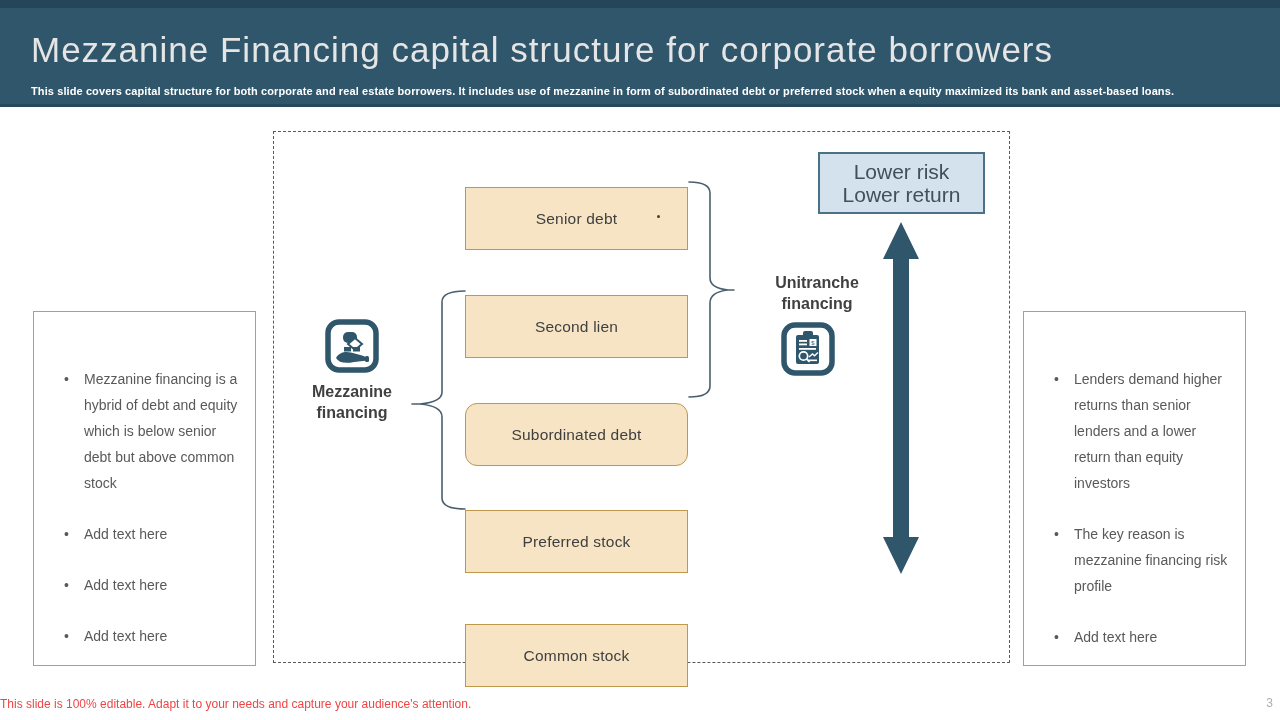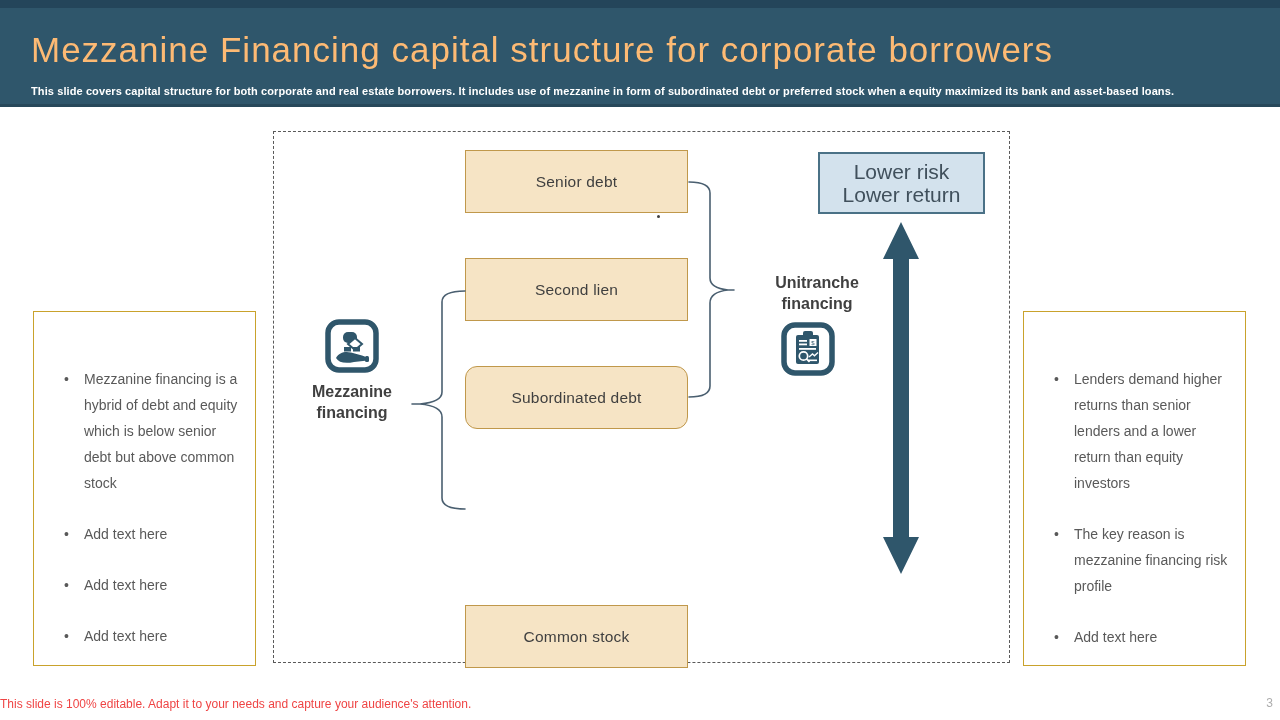--- a/index.html
+++ b/index.html
@@ -2,42 +2,42 @@
 <html><head>
 <meta charset="utf-8">
 <style>
   * { margin:0; padding:0; box-sizing:border-box; }
   body { font-family: "Liberation Sans", sans-serif; background:#fff; }
   .slide { position:relative; width:1280px; height:720px; background:#ffffff; overflow:hidden; }
 
   
   .header { position:absolute; left:0; top:0; width:1280px; height:107px; background:#2F566B; border-bottom:3px solid #27485A; }
   .header-strip { position:absolute; left:0; top:0; width:1280px; height:8px; background:#24455A; }
-  .slide-title { position:absolute; left:31px; top:28px; width:1220px; color:#fdba74;
+  .slide-title { position:absolute; left:31px; top:28px; width:1220px; color:#e5e5e5;
                  font-size:35px; font-weight:300; letter-spacing:1px; line-height:44px; white-space:nowrap; }
   .slide-subtitle { position:absolute; left:31px; top:85px; width:1230px; color:#FFFFFF;
                     font-size:11px; font-weight:bold; letter-spacing:0.1px; white-space:nowrap; }
 
   
   .dashed-box { position:absolute; left:273px; top:131px; width:737px; height:532px;
                 border:1px dashed #595959; background:transparent; }
 
   
   .panel { position:absolute; top:311px; width:223px; height:355px; background:#ffffff; border:1px solid #C9A22C; }
   .panel.left  { left:33px; }
   .panel.right { left:1023px; }
   .panel ul { list-style:none; padding:54px 12px 0 28px; }
   .panel li { position:relative; padding-left:22px; margin-bottom:25px;
               font-size:14px; line-height:26px; color:#595959; }
   .panel li .dot { position:absolute; left:2px; top:0; color:#595959; }
 
   
   .stack-box { position:absolute; left:465px; width:223px; height:63px; background:#F6E4C5;
                border:1px solid #C0984B; display:flex; align-items:center; justify-content:center;
-               font-size:15.5px; color:#3F3F3F; letter-spacing:0.2px; }
+               font-size:15.5px; color:#3F3F3F; letter-spacing:0.2px;margin-top:37px; }
 
   
   .group-label { position:absolute; text-align:center; font-size:16px; font-weight:bold;
                  color:#404040; line-height:21px; }
   .mezz-label { left:292px; top:381px; width:120px; }
   .unit-label { left:752px; top:272px; width:130px; }
   .icon-tile { position:absolute; width:56px; height:56px; }
   .mezz-icon { left:324px; top:318px; }
   .unit-icon { left:780px; top:321px; }
 
@@ -86,21 +86,22 @@
     <ul>
       <li><span class="dot">•</span><span>Lenders demand higher returns than senior lenders and a lower return than equity investors</span></li>
       <li><span class="dot">•</span><span>The key reason is mezzanine financing risk profile</span></li>
       <li><span class="dot">•</span><span>Add text here</span></li>
     </ul>
   </div>
 
   <div class="stack-box" style="top:150px;">Senior debt</div>
   <div class="stack-box" style="top:258px;">Second lien</div>
   <div class="stack-box" style="top:366px;border-radius:12px;">Subordinated debt</div>
-  <div class="stack-box" style="top:605px;">Common stock</div>
+  <div class="stack-box" style="top:473px;">Preferred stock</div>
+  <div class="stack-box" style="top:587px;">Common stock</div>
 
   <div class="stray-dot"></div>
 
   <div class="icon-tile mezz-icon">
     <svg width="56" height="56" viewBox="0 0 56 56">
       <rect x="4" y="4" width="48" height="48" rx="11" fill="#ffffff" stroke="#2F566B" stroke-width="5.5"></rect>
       <rect x="19" y="14" width="14" height="11" rx="5" fill="#2F566B"></rect>
       <polygon points="31,20 38,26 31,32 24,26" fill="#ffffff" stroke="#2F566B" stroke-width="2"></polygon>
       <rect x="20" y="29" width="7" height="4.5" fill="#2F566B"></rect>
       <rect x="29" y="29" width="7" height="4.5" fill="#2F566B"></rect>

